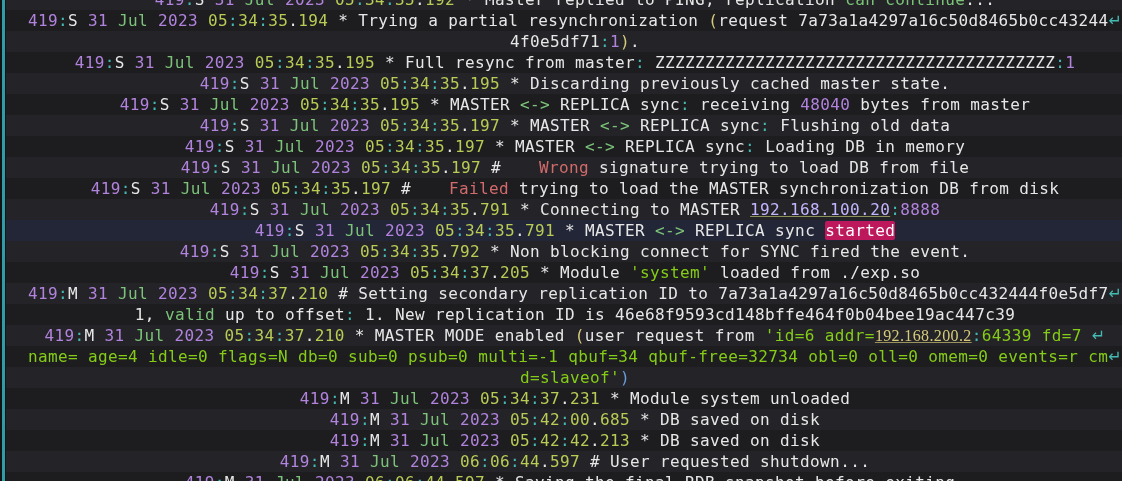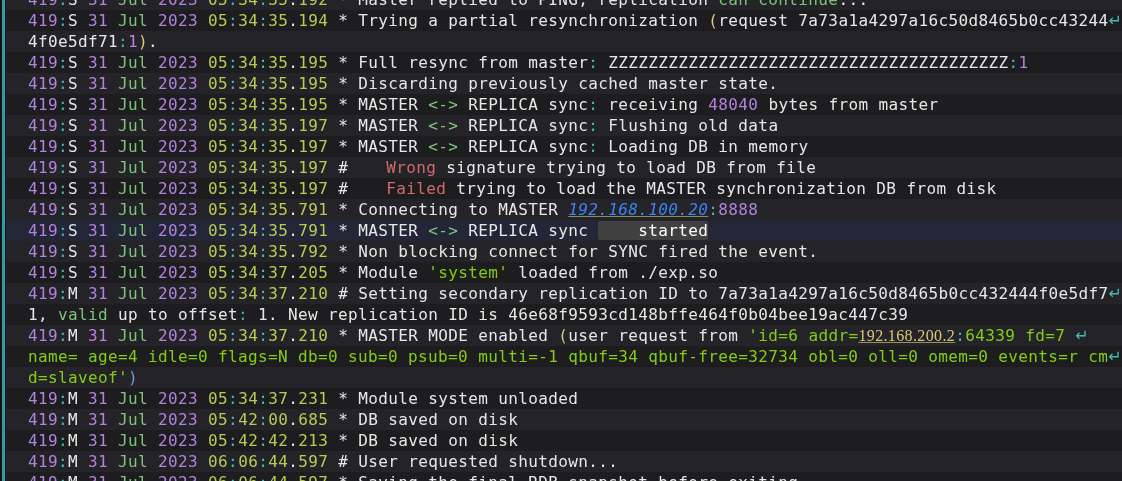--- a/index.html
+++ b/index.html
@@ -7,38 +7,38 @@
     width:1122px;height:481px;overflow:hidden;position:relative;
     background:#1d1d20;
     font-family:"DejaVu Sans Mono","Liberation Mono",monospace;
   }
   #edge{position:absolute;left:0;top:0;bottom:0;width:6px;background:#131316;z-index:5;}
   #scrollbar{position:absolute;left:2px;top:0;bottom:0;width:3px;background:#2f9da7;}
   #log{
     position:absolute;left:0;top:-11px;width:1122px;
     font-size:16px;letter-spacing:0.37px;line-height:21px;white-space:pre;
   }
-  .row{height:21px;padding-left:28px;box-sizing:border-box;}
+  .row{height:21px;padding-left:28px;box-sizing:border-box;text-align:center;}
   .bg-light{background:#242428;}
   .bg-dark{background:#1d1d20;}
   .bg-selected{background:#232637;}
   .c-def{color:#e7e7e7;}
   .c-num{color:#b183dd;}
   .c-sep{color:#43bab2;}
   .c-month{color:#7cc379;}
   .c-green{color:#7cc379;}
   .c-time{color:#b9cb55;}
-  .c-lime-u{color:#3b82f6;text-decoration:underline;text-decoration-color:#8a9159;font-style:italic;}
+  .c-lime-u{color:#c4b5fd;text-decoration:underline;text-decoration-color:#8a9159;}
   .c-red{color:#d16a6a;margin-left:28px;}
   .c-str{color:#84cc16;}
   .c-str-u{color:#d6ca7b;text-decoration:underline;text-decoration-color:#9a925c;font-family:Liberation Serif, serif;}
   .c-paren{color:#d6ca7b;}
   .c-blue{color:#6a9bd8;}
   .c-wrap{color:#43bab2;font-family:"DejaVu Sans","Liberation Sans",sans-serif;}
-  .c-match{color:#ffffff;background:#404040;border-radius:2px;padding-left:40px;}
+  .c-match{color:#ffffff;background:#be185d;border-radius:2px;}
 </style>
 </head>
 <body>
 
 <div id="edge">
   <div id="scrollbar"></div>
 </div>
 
 <div id="log"><div class="row bg-light"><span class="c-num">419</span><span class="c-sep">:</span><span class="c-def">S </span><span class="c-num">31 </span><span class="c-month">Jul </span><span class="c-num">2023 </span><span class="c-time">05</span><span class="c-sep">:</span><span class="c-time">34</span><span class="c-sep">:</span><span class="c-time">35</span><span class="c-def">.</span><span class="c-time">192 </span><span class="c-def">* </span><span class="c-def">Master replied to PING, replication </span><span class="c-green">can continue</span><span class="c-def">...</span></div><div class="row bg-dark"><span class="c-num">419</span><span class="c-sep">:</span><span class="c-def">S </span><span class="c-num">31 </span><span class="c-month">Jul </span><span class="c-num">2023 </span><span class="c-time">05</span><span class="c-sep">:</span><span class="c-time">34</span><span class="c-sep">:</span><span class="c-time">35</span><span class="c-def">.</span><span class="c-time">194 </span><span class="c-def">* </span><span class="c-def">Trying a partial resynchronization </span><span class="c-paren">(</span><span class="c-def">request 7a73a1a4297a16c50d8465b0cc43244</span><span class="c-wrap">↵</span></div><div class="row bg-light"><span class="c-def">4f0e5df71</span><span class="c-sep">:</span><span class="c-num">1</span><span class="c-paren">)</span><span class="c-def">.</span></div><div class="row bg-dark"><span class="c-num">419</span><span class="c-sep">:</span><span class="c-def">S </span><span class="c-num">31 </span><span class="c-month">Jul </span><span class="c-num">2023 </span><span class="c-time">05</span><span class="c-sep">:</span><span class="c-time">34</span><span class="c-sep">:</span><span class="c-time">35</span><span class="c-def">.</span><span class="c-time">195 </span><span class="c-def">* </span><span class="c-def">Full resync from master</span><span class="c-sep">:</span><span class="c-def"> ZZZZZZZZZZZZZZZZZZZZZZZZZZZZZZZZZZZZZZZZ</span><span class="c-sep">:</span><span class="c-num">1</span></div><div class="row bg-light"><span class="c-num">419</span><span class="c-sep">:</span><span class="c-def">S </span><span class="c-num">31 </span><span class="c-month">Jul </span><span class="c-num">2023 </span><span class="c-time">05</span><span class="c-sep">:</span><span class="c-time">34</span><span class="c-sep">:</span><span class="c-time">35</span><span class="c-def">.</span><span class="c-time">195 </span><span class="c-def">* </span><span class="c-def">Discarding previously cached master state.</span></div><div class="row bg-dark"><span class="c-num">419</span><span class="c-sep">:</span><span class="c-def">S </span><span class="c-num">31 </span><span class="c-month">Jul </span><span class="c-num">2023 </span><span class="c-time">05</span><span class="c-sep">:</span><span class="c-time">34</span><span class="c-sep">:</span><span class="c-time">35</span><span class="c-def">.</span><span class="c-time">195 </span><span class="c-def">* </span><span class="c-def">MASTER </span><span class="c-green">&lt;-&gt;</span><span class="c-def"> REPLICA sync</span><span class="c-sep">:</span><span class="c-def"> receiving </span><span class="c-num">48040</span><span class="c-def"> bytes from master</span></div><div class="row bg-light"><span class="c-num">419</span><span class="c-sep">:</span><span class="c-def">S </span><span class="c-num">31 </span><span class="c-month">Jul </span><span class="c-num">2023 </span><span class="c-time">05</span><span class="c-sep">:</span><span class="c-time">34</span><span class="c-sep">:</span><span class="c-time">35</span><span class="c-def">.</span><span class="c-time">197 </span><span class="c-def">* </span><span class="c-def">MASTER </span><span class="c-green">&lt;-&gt;</span><span class="c-def"> REPLICA sync</span><span class="c-sep">:</span><span class="c-def"> Flushing old data</span></div><div class="row bg-dark"><span class="c-num">419</span><span class="c-sep">:</span><span class="c-def">S </span><span class="c-num">31 </span><span class="c-month">Jul </span><span class="c-num">2023 </span><span class="c-time">05</span><span class="c-sep">:</span><span class="c-time">34</span><span class="c-sep">:</span><span class="c-time">35</span><span class="c-def">.</span><span class="c-time">197 </span><span class="c-def">* </span><span class="c-def">MASTER </span><span class="c-green">&lt;-&gt;</span><span class="c-def"> REPLICA sync</span><span class="c-sep">:</span><span class="c-def"> Loading DB in memory</span></div><div class="row bg-light"><span class="c-num">419</span><span class="c-sep">:</span><span class="c-def">S </span><span class="c-num">31 </span><span class="c-month">Jul </span><span class="c-num">2023 </span><span class="c-time">05</span><span class="c-sep">:</span><span class="c-time">34</span><span class="c-sep">:</span><span class="c-time">35</span><span class="c-def">.</span><span class="c-time">197 </span><span class="c-def"># </span><span class="c-red">Wrong</span><span class="c-def"> signature trying to load DB from file</span></div><div class="row bg-dark"><span class="c-num">419</span><span class="c-sep">:</span><span class="c-def">S </span><span class="c-num">31 </span><span class="c-month">Jul </span><span class="c-num">2023 </span><span class="c-time">05</span><span class="c-sep">:</span><span class="c-time">34</span><span class="c-sep">:</span><span class="c-time">35</span><span class="c-def">.</span><span class="c-time">197 </span><span class="c-def"># </span><span class="c-red">Failed</span><span class="c-def"> trying to load the MASTER synchronization DB from disk</span></div><div class="row bg-light"><span class="c-num">419</span><span class="c-sep">:</span><span class="c-def">S </span><span class="c-num">31 </span><span class="c-month">Jul </span><span class="c-num">2023 </span><span class="c-time">05</span><span class="c-sep">:</span><span class="c-time">34</span><span class="c-sep">:</span><span class="c-time">35</span><span class="c-def">.</span><span class="c-time">791 </span><span class="c-def">* </span><span class="c-def">Connecting to MASTER </span><span class="c-lime-u">192.168.100.20</span><span class="c-sep">:</span><span class="c-num">8888</span></div><div class="row bg-selected"><span class="c-num">419</span><span class="c-sep">:</span><span class="c-def">S </span><span class="c-num">31 </span><span class="c-month">Jul </span><span class="c-num">2023 </span><span class="c-time">05</span><span class="c-sep">:</span><span class="c-time">34</span><span class="c-sep">:</span><span class="c-time">35</span><span class="c-def">.</span><span class="c-time">791 </span><span class="c-def">* </span><span class="c-def">MASTER </span><span class="c-green">&lt;-&gt;</span><span class="c-def"> REPLICA sync </span><span class="c-match">started</span></div><div class="row bg-light"><span class="c-num">419</span><span class="c-sep">:</span><span class="c-def">S </span><span class="c-num">31 </span><span class="c-month">Jul </span><span class="c-num">2023 </span><span class="c-time">05</span><span class="c-sep">:</span><span class="c-time">34</span><span class="c-sep">:</span><span class="c-time">35</span><span class="c-def">.</span><span class="c-time">792 </span><span class="c-def">* </span><span class="c-def">Non blocking connect for SYNC fired the event.</span></div><div class="row bg-dark"><span class="c-num">419</span><span class="c-sep">:</span><span class="c-def">S </span><span class="c-num">31 </span><span class="c-month">Jul </span><span class="c-num">2023 </span><span class="c-time">05</span><span class="c-sep">:</span><span class="c-time">34</span><span class="c-sep">:</span><span class="c-time">37</span><span class="c-def">.</span><span class="c-time">205 </span><span class="c-def">* </span><span class="c-def">Module </span><span class="c-str">'system'</span><span class="c-def"> loaded from ./exp.so</span></div><div class="row bg-light"><span class="c-num">419</span><span class="c-sep">:</span><span class="c-def">M </span><span class="c-num">31 </span><span class="c-month">Jul </span><span class="c-num">2023 </span><span class="c-time">05</span><span class="c-sep">:</span><span class="c-time">34</span><span class="c-sep">:</span><span class="c-time">37</span><span class="c-def">.</span><span class="c-time">210 </span><span class="c-def"># </span><span class="c-def">Setting secondary replication ID to 7a73a1a4297a16c50d8465b0cc432444f0e5df7</span><span class="c-wrap">↵</span></div><div class="row bg-dark"><span class="c-def">1, </span><span class="c-green">valid</span><span class="c-def"> up to offset</span><span class="c-sep">:</span><span class="c-def"> 1. New replication ID is 46e68f9593cd148bffe464f0b04bee19ac447c39</span></div><div class="row bg-light"><span class="c-num">419</span><span class="c-sep">:</span><span class="c-def">M </span><span class="c-num">31 </span><span class="c-month">Jul </span><span class="c-num">2023 </span><span class="c-time">05</span><span class="c-sep">:</span><span class="c-time">34</span><span class="c-sep">:</span><span class="c-time">37</span><span class="c-def">.</span><span class="c-time">210 </span><span class="c-def">* </span><span class="c-def">MASTER MODE enabled </span><span class="c-paren">(</span><span class="c-def">user request from </span><span class="c-str">'id=6 addr=</span><span class="c-str-u">192.168.200.2</span><span class="c-sep">:</span><span class="c-str">64339 fd=7 </span><span class="c-wrap">↵</span></div><div class="row bg-dark"><span class="c-str">name= age=4 idle=0 flags=N db=0 sub=0 psub=0 multi=-1 qbuf=34 qbuf-free=32734 obl=0 oll=0 omem=0 events=r cm</span><span class="c-wrap">↵</span></div><div class="row bg-light"><span class="c-str">d=slaveof'</span><span class="c-blue">)</span></div><div class="row bg-dark"><span class="c-num">419</span><span class="c-sep">:</span><span class="c-def">M </span><span class="c-num">31 </span><span class="c-month">Jul </span><span class="c-num">2023 </span><span class="c-time">05</span><span class="c-sep">:</span><span class="c-time">34</span><span class="c-sep">:</span><span class="c-time">37</span><span class="c-def">.</span><span class="c-time">231 </span><span class="c-def">* </span><span class="c-def">Module system unloaded</span></div><div class="row bg-light"><span class="c-num">419</span><span class="c-sep">:</span><span class="c-def">M </span><span class="c-num">31 </span><span class="c-month">Jul </span><span class="c-num">2023 </span><span class="c-time">05</span><span class="c-sep">:</span><span class="c-time">42</span><span class="c-sep">:</span><span class="c-time">00</span><span class="c-def">.</span><span class="c-time">685 </span><span class="c-def">* </span><span class="c-def">DB saved on disk</span></div><div class="row bg-dark"><span class="c-num">419</span><span class="c-sep">:</span><span class="c-def">M </span><span class="c-num">31 </span><span class="c-month">Jul </span><span class="c-num">2023 </span><span class="c-time">05</span><span class="c-sep">:</span><span class="c-time">42</span><span class="c-sep">:</span><span class="c-time">42</span><span class="c-def">.</span><span class="c-time">213 </span><span class="c-def">* </span><span class="c-def">DB saved on disk</span></div><div class="row bg-light"><span class="c-num">419</span><span class="c-sep">:</span><span class="c-def">M </span><span class="c-num">31 </span><span class="c-month">Jul </span><span class="c-num">2023 </span><span class="c-time">06</span><span class="c-sep">:</span><span class="c-time">06</span><span class="c-sep">:</span><span class="c-time">44</span><span class="c-def">.</span><span class="c-time">597 </span><span class="c-def"># </span><span class="c-def">User requested shutdown...</span></div><div class="row bg-dark"><span class="c-num">419</span><span class="c-sep">:</span><span class="c-def">M </span><span class="c-num">31 </span><span class="c-month">Jul </span><span class="c-num">2023 </span><span class="c-time">06</span><span class="c-sep">:</span><span class="c-time">06</span><span class="c-sep">:</span><span class="c-time">44</span><span class="c-def">.</span><span class="c-time">597 </span><span class="c-def">* </span><span class="c-def">Saving the final RDB snapshot before exiting.</span></div></div>
 

